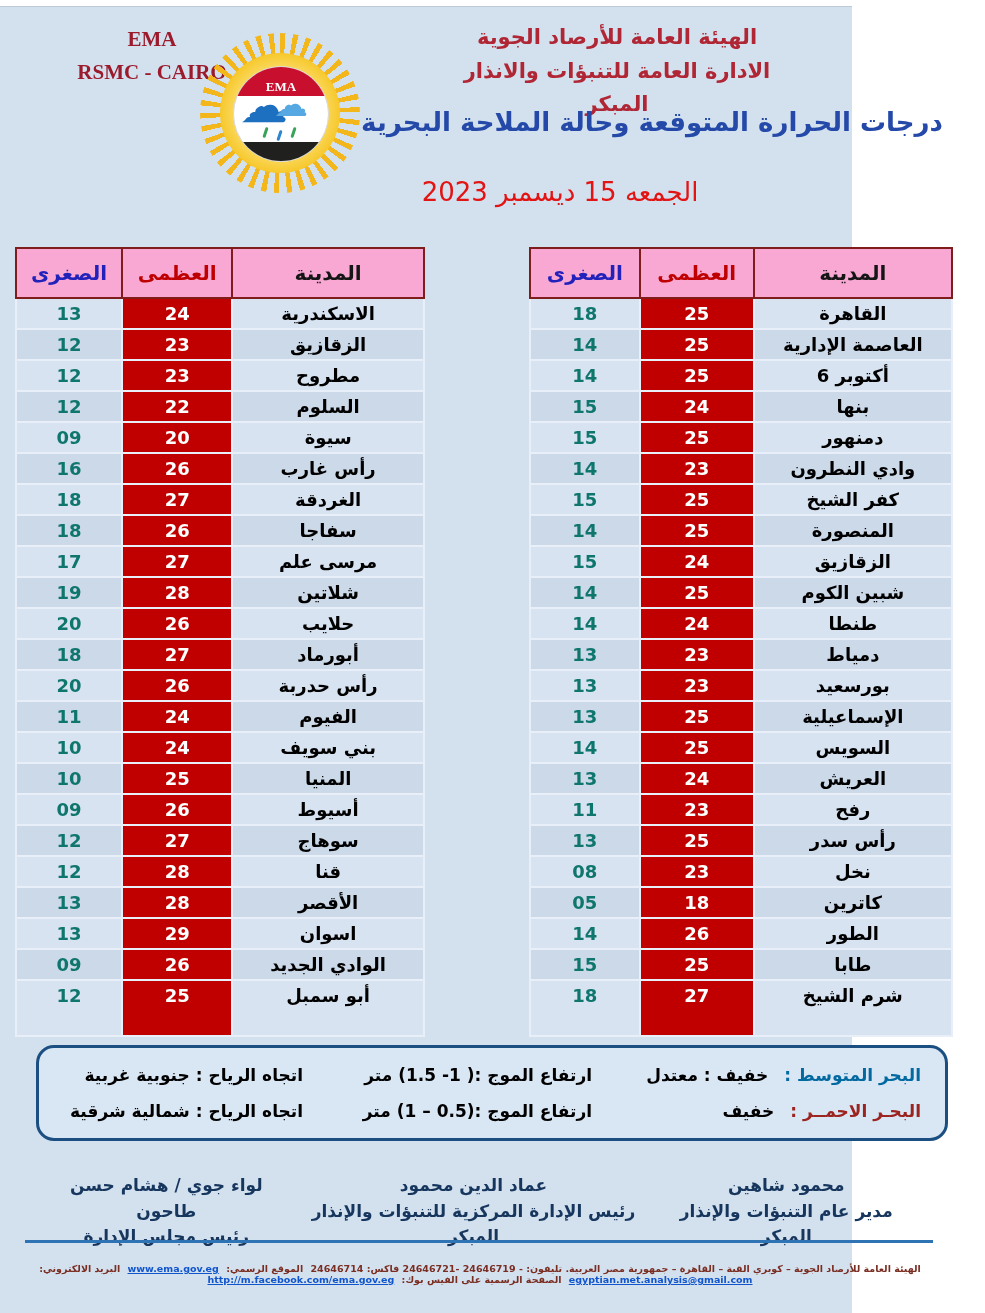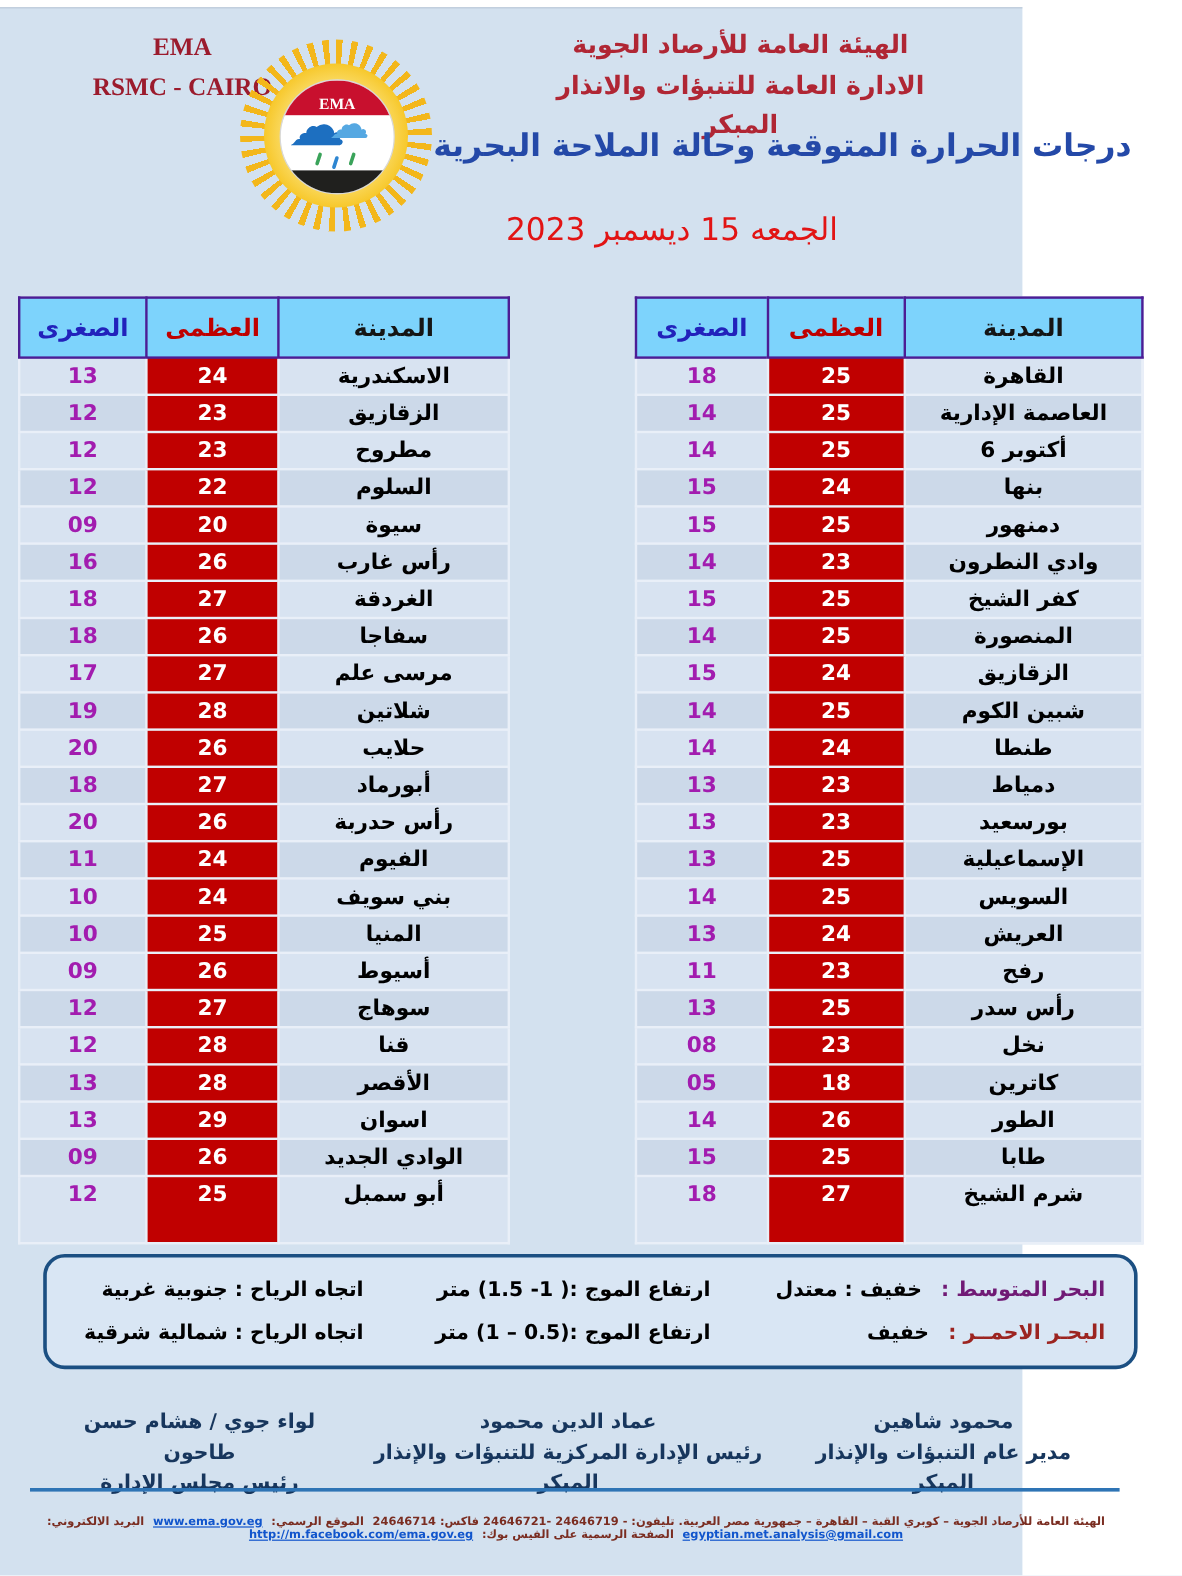--- a/index.html
+++ b/index.html
@@ -23,36 +23,36 @@
   .rain{position:absolute;width:3px;height:11px;border-radius:2px;transform:rotate(18deg);}
   .r1{left:30px;top:60px;background:#3aa35a;} .r2{left:44px;top:63px;background:#2e86d1;} .r3{left:58px;top:60px;background:#3aa35a;}
   .org-ar{position:absolute;right:70px;top:14px;width:330px;color:#b02634;font-weight:bold;font-size:21px;text-align:center;line-height:1.6;direction:rtl;}
   .title{position:absolute;top:100px;left:352px;width:600px;text-align:center;color:#2449a8;font-size:26px;font-weight:bold;direction:rtl;}
   .date{position:absolute;top:170px;left:380px;width:360px;text-align:center;color:#e21414;font-size:26px;font-weight:normal;direction:rtl;}
 
   
   .tables{position:absolute;top:240px;left:0;width:958px;display:flex;justify-content:space-between;direction:rtl;padding:0 5px 0 15px;box-sizing:border-box;}
   table.temps{border-collapse:collapse;direction:rtl;border:2px solid #8494ab;background:#d7e2f0;}
   .t-right{width:424px;} .t-left{width:410px;}
-  .temps th{background:#7dd3fc;height:46px;font-size:20px;font-weight:bold;border:2px solid #4c1d95;}
+  .temps th{background:#f9a8d4;height:46px;font-size:20px;font-weight:bold;border:2px solid #7f1d1d;}
   .temps th.city{color:#151515;} .temps th.max{color:#bf0000;} .temps th.min{color:#2222bb;}
   .temps td{height:29px;text-align:center;font-weight:bold;font-size:18px;border:2px solid #e9eff8;padding:0;vertical-align:middle;}
   .temps td.city{color:#000;}
   .temps td.max{background:#c00000;color:#ffffff;}
-  .temps td.min{color:#a21caf;}
+  .temps td.min{color:#0f766e;}
   .temps tbody tr:nth-child(odd){background:#d8e3f1;}
   .temps tbody tr:nth-child(even){background:#ccd9e9;}
   .temps tbody tr:last-child td{height:50px;vertical-align:top;padding-top:4px;}
   .c-city{width:47%;} .c-max{width:27%;} .c-min{width:26%;}
 
   
   .marine{position:absolute;top:1038px;left:36px;width:912px;height:96px;border:3px solid #1b4f82;border-radius:18px;background:#d9e6f4;direction:rtl;display:flex;flex-direction:column;justify-content:space-evenly;padding:2px 24px;box-sizing:border-box;}
   .m-row{display:flex;justify-content:space-between;align-items:center;font-weight:bold;font-size:17px;color:#000;}
   .sea-cell{width:320px;display:flex;gap:16px;}
-  .sea-label-med{color:#701a75;} .sea-label-red{color:#9c2420;}
+  .sea-label-med{color:#0369a1;} .sea-label-red{color:#9c2420;}
   .wave-cell{width:280px;text-align:right;}
   .wind-cell{width:240px;}
 
   
   .sigs{position:absolute;top:1166px;left:0;width:958px;display:flex;justify-content:space-between;direction:rtl;padding:0 42px;box-sizing:border-box;}
   .sig{text-align:center;color:#17365d;font-weight:bold;font-size:17px;line-height:1.5;direction:rtl;}
   .rule{position:absolute;top:1233px;left:25px;width:908px;border-top:3px solid #2e74b5;}
 
   
   .footer{position:absolute;top:1256px;left:8px;width:944px;text-align:center;direction:rtl;font-size:9.5px;font-weight:bold;color:#7a2d21;}

